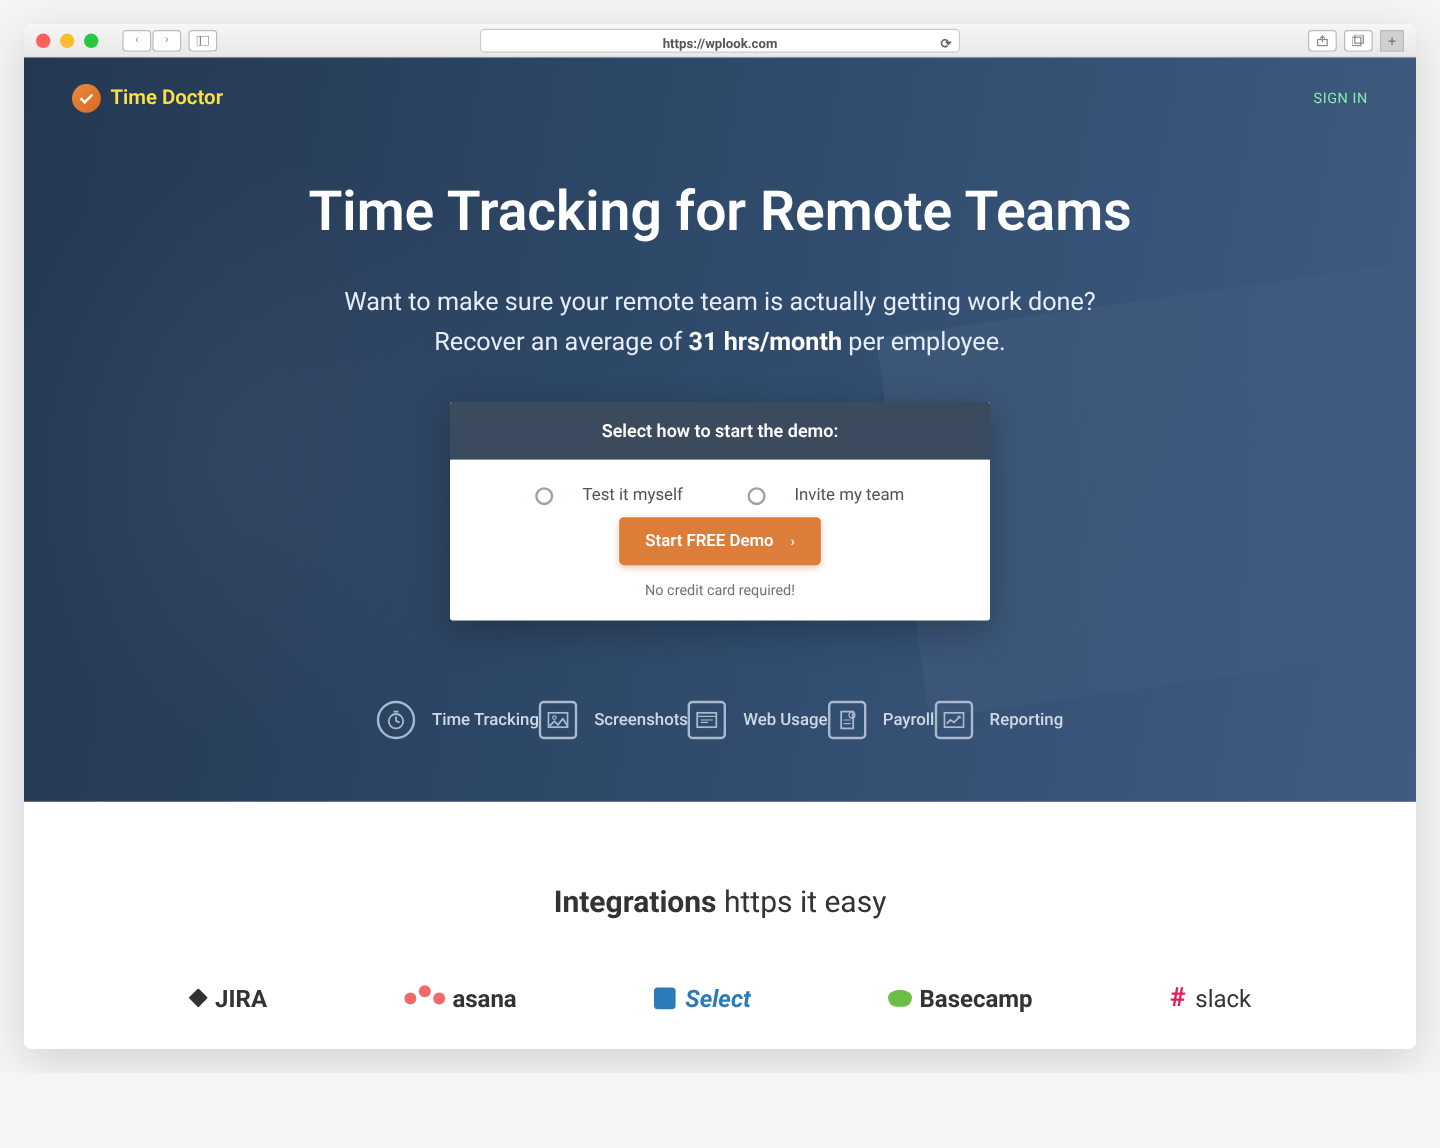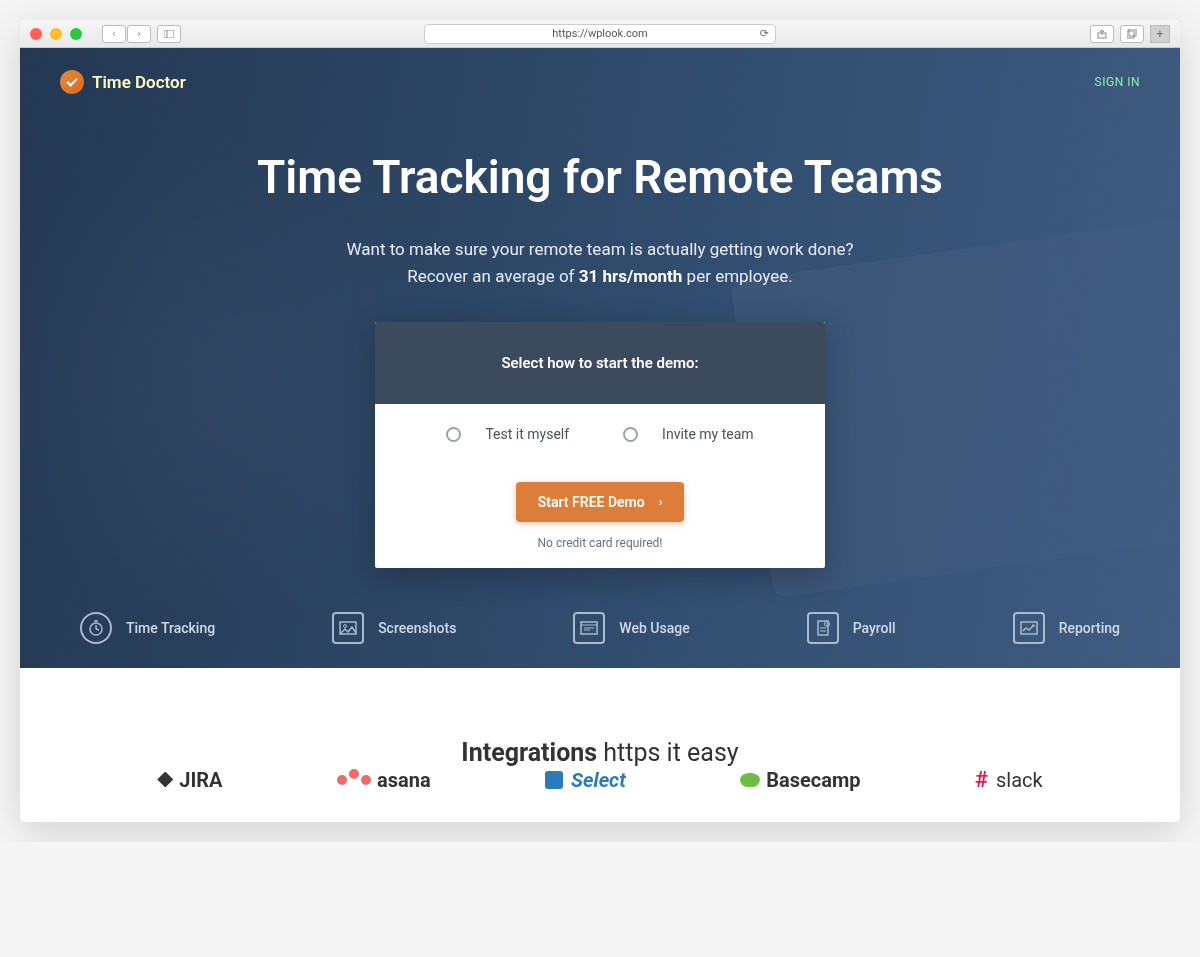--- a/index.html
+++ b/index.html
@@ -6,59 +6,59 @@
 body { font-family: -apple-system, BlinkMacSystemFont, "Segoe UI", Roboto, sans-serif; background: #f5f5f5; display: flex; justify-content: center; padding: 20px; }
 .window { width: 1160px; background: #fff; border-radius: 6px; box-shadow: 0 10px 40px rgba(0,0,0,0.15); overflow: hidden; }
 .titlebar { height: 28px; background: linear-gradient(#f6f6f6,#e8e8e8); border-bottom: 1px solid #ccc; display: flex; align-items: center; padding: 0 10px; position: relative; }
 .dots { display: flex; gap: 8px; }
 .dot { width: 12px; height: 12px; border-radius: 50%; }
 .dot.r { background: #ff5f56; }
 .dot.y { background: #ffbd2e; }
 .dot.g { background: #27c93f; }
 .navbtns { display: flex; margin-left: 20px; gap: 1px; }
 .navbtn { width: 24px; height: 18px; background: #fff; border: 1px solid #bbb; border-radius: 3px; display: flex; align-items: center; justify-content: center; font-size: 10px; color: #888; }
-.addressbar { position: absolute; left: 50%; transform: translateX(-50%); width: 352px; height: 20px; background: #fff; border: 1px solid #ccc; border-radius: 4px; display: flex; align-items: center; justify-content: center; font-size: 11px; color: #555; }
+.addressbar { position: absolute; left: 50%; transform: translateX(-50%); width: 400px; height: 20px; background: #fff; border: 1px solid #ccc; border-radius: 4px; display: flex; align-items: flex-end; justify-content: center; font-size: 11px; color: #555; font-weight: bold; }
 .reload { position: absolute; right: 6px; font-size: 11px; color: #666; }
 .rightbtns { margin-left: auto; display: flex; gap: 6px; }
 .plus { width: 20px; height: 18px; background: #d0d0d0; border: 1px solid #bbb; display: flex; align-items: center; justify-content: center; font-size: 12px; color: #777; }
 .hero { position: relative; background: #2c4564; height: 620px; overflow: hidden; }
 .bgimg { position: absolute; inset: 0; background: linear-gradient(100deg, #243852 0%, #2d4766 40%, #324e70 60%, #405c82 100%); opacity: 1; }
 .bgshape { position: absolute; width: 500px; height: 500px; border-radius: 50%; background: radial-gradient(circle, rgba(60,80,110,0.4), transparent 70%); left: -50px; top: 80px; }
 .bgshape2 { position: absolute; width: 460px; height: 320px; background: linear-gradient(120deg, rgba(90,110,140,0.25), transparent); right: -30px; bottom: 100px; transform: rotate(-8deg); border-radius: 12px; }
 .topbar { position: relative; display: flex; align-items: center; padding: 22px 40px 0; }
 .logo { display: flex; align-items: center; gap: 8px; }
 .logoicon { width: 24px; height: 24px; border-radius: 50%; background: linear-gradient(135deg,#e88b3f,#d86820); position: relative; }
 .logoicon::after { content: ""; position: absolute; width: 8px; height: 4px; border-left: 2px solid #fff; border-bottom: 2px solid #fff; transform: rotate(-45deg); top: 8px; left: 7px; }
-.brand { color: #fef9c3; font-weight: 600; font-size: 17px; }
+.brand { color: #fde047; font-weight: 600; font-size: 17px; }
 .signin { margin-left: auto; color: #86efac; font-size: 12px; letter-spacing: 0.5px; cursor: pointer; }
 .herocontent { position: relative; text-align: center; color: #fff; padding-top: 56px; }
 .h1 { font-size: 46px; font-weight: 600; }
-.sub { font-size: 17px; margin-top: 32px; line-height: 1.6; color: #e6edf5; }
+.sub { font-size: 21px; margin-top: 32px; line-height: 1.6; color: #e6edf5; }
 .sub strong { font-weight: 700; color: #fff; }
 .card { width: 450px; margin: 32px auto 0; background: #fff; border-radius: 2px; box-shadow: 0 8px 30px rgba(0,0,0,0.25); overflow: hidden; }
-.cardhead { background: #3b4a5c; color: #fff; padding: 32px; font-size: 15px; font-weight: 600; }
+.cardhead { background: #3b4a5c; color: #fff; padding: 15px; font-size: 15px; font-weight: 600; }
 .cardbody { padding: 22px 20px 18px; }
 .radios { display: flex; justify-content: center; gap: 54px; }
 .radio { display: flex; align-items: center; gap: 10px; cursor: pointer; }
 .radiocircle { width: 15px; height: 15px; border: 2px solid #9aa2ab; border-radius: 50%; }
 .radiolabel { font-size: 14px; color: #4a5360; margin-left: 14px; }
-.ctabtn { margin: 40px auto 0; background: #dd7d3a; color: #fff; padding: 12px 22px; border-radius: 4px; font-size: 14px; font-weight: 600; display: inline-flex; align-items: center; gap: 14px; cursor: pointer; box-shadow: 0 2px 6px rgba(200,100,40,0.35); }
+.ctabtn { margin: 10px auto 0; background: #dd7d3a; color: #fff; padding: 12px 22px; border-radius: 4px; font-size: 14px; font-weight: 600; display: inline-flex; align-items: center; gap: 14px; cursor: pointer; box-shadow: 0 2px 6px rgba(200,100,40,0.35); }
 .chev { font-size: 12px; }
 .nocard { font-size: 12px; color: #6b7280; margin-top: 14px; }
-.features { position: absolute; bottom: 24px; left: 0; right: 0; display: flex; justify-content: space-between; padding: 0 60px; }
+.features { position: absolute; bottom: 52px; left: 0; right: 0; display: flex; justify-content: center; padding: 0 60px; }
 .feat { display: flex; align-items: center; gap: 14px; color: #cfd9e6; }
 .ficon { width: 32px; height: 32px; border: 2px solid #a9b9cf; border-radius: 4px; display: flex; align-items: center; justify-content: center; }
 .ficon.round { border-radius: 50%; }
 .ftext { font-size: 14px; font-weight: 500; }
 .section2 { background: #fff; padding: 70px 40px 10px; text-align: center; }
 .s2title { font-size: 25px; color: #333; }
 .s2title strong { font-weight: 700; }
 .s2title span.light { font-weight: 400; }
 .s2sub { margin-top: 14px; font-size: 15px; color: #444; }
-.logos { display: flex; justify-content: space-around; align-items: center; padding: 0 40px 20px; }
+.logos { display: flex; justify-content: space-around; align-items: center; margin-top: 52px; padding: 0 40px 20px; }
 .intlogo { font-weight: 700; font-size: 20px; color: #333; display: flex; align-items: center; gap: 6px; }
 .jira::before { content: ""; width: 16px; height: 16px; background: #333; clip-path: polygon(50% 0, 100% 50%, 50% 100%, 0 50%); }
 .asana .adot { width: 10px; height: 10px; border-radius: 50%; background: #f06a6a; }
 .asana .dots3 { display: flex; gap: 2px; }
 .trello { color: #2b7bb9; font-style: italic; }
 .trello::before { content: ""; width: 18px; height: 18px; background: #2b7bb9; border-radius: 3px; margin-right: 2px; position: relative; }
 .basecamp::before { content: ""; width: 20px; height: 14px; background: #6bbd45; border-radius: 50% 50% 8px 8px; }
 .slack::before { content: "#"; color: #e01e5a; font-size: 22px; margin-right: 2px; }
 svg { display: block; }
 </style>

